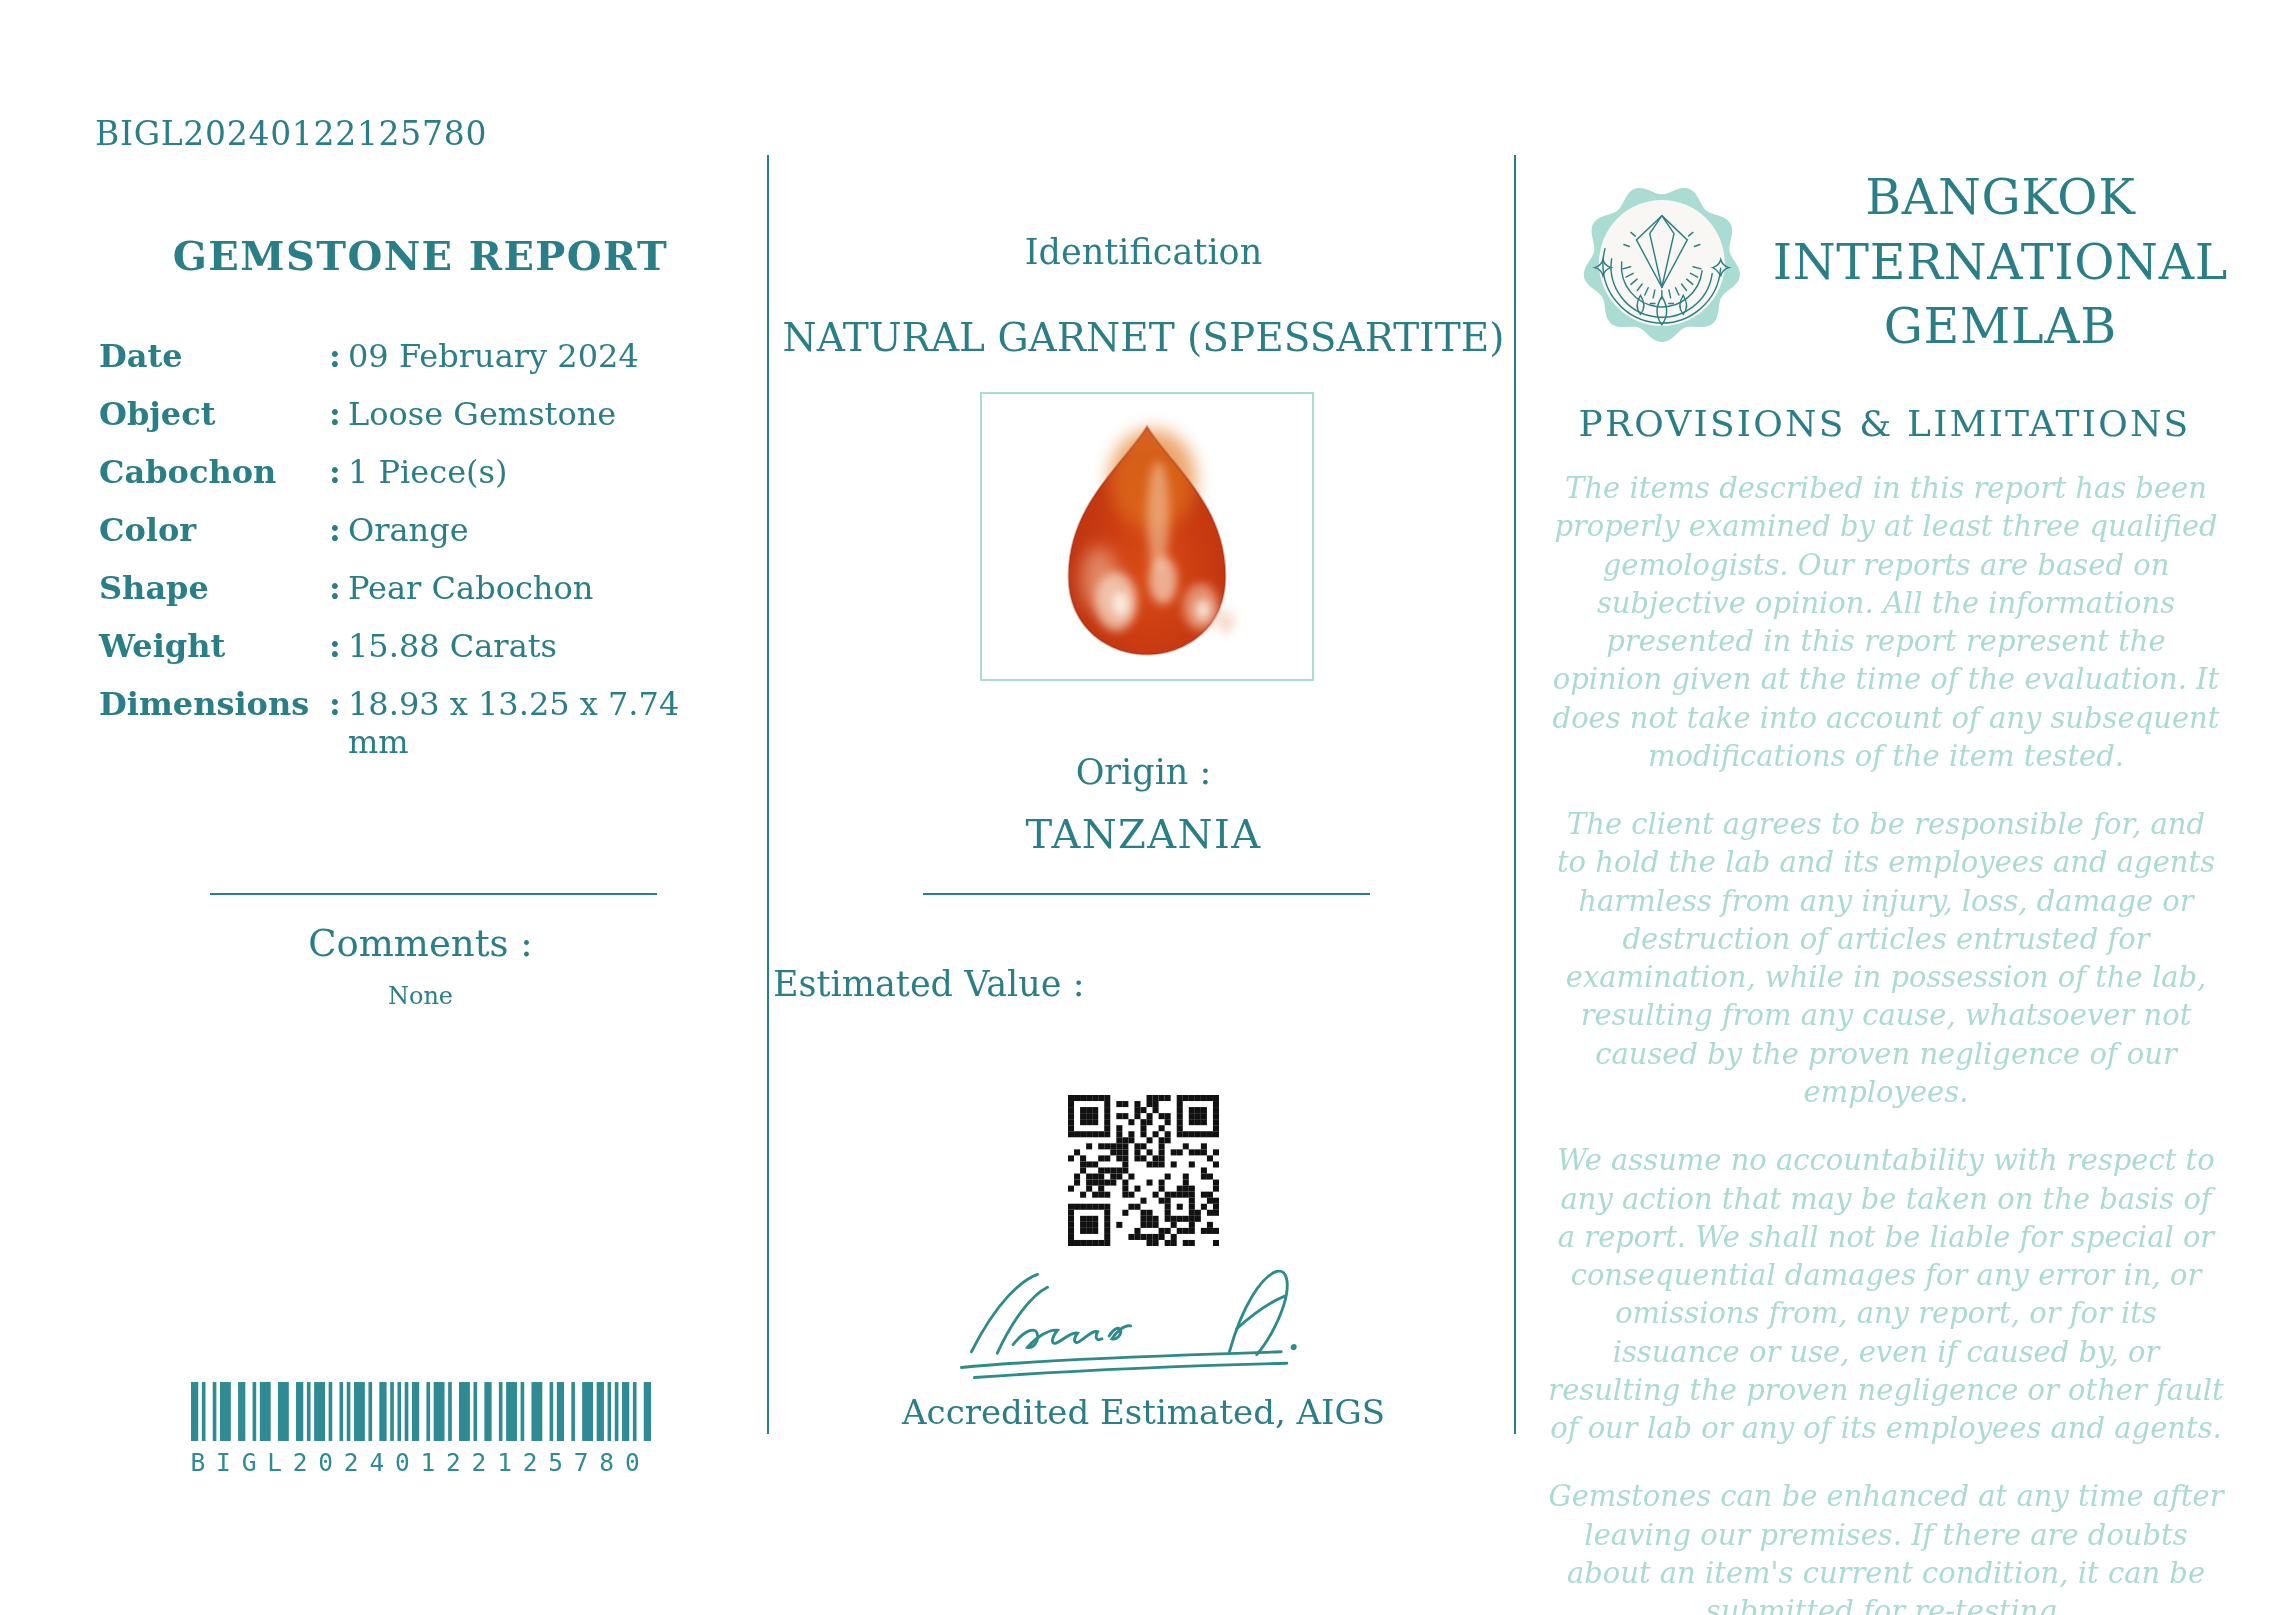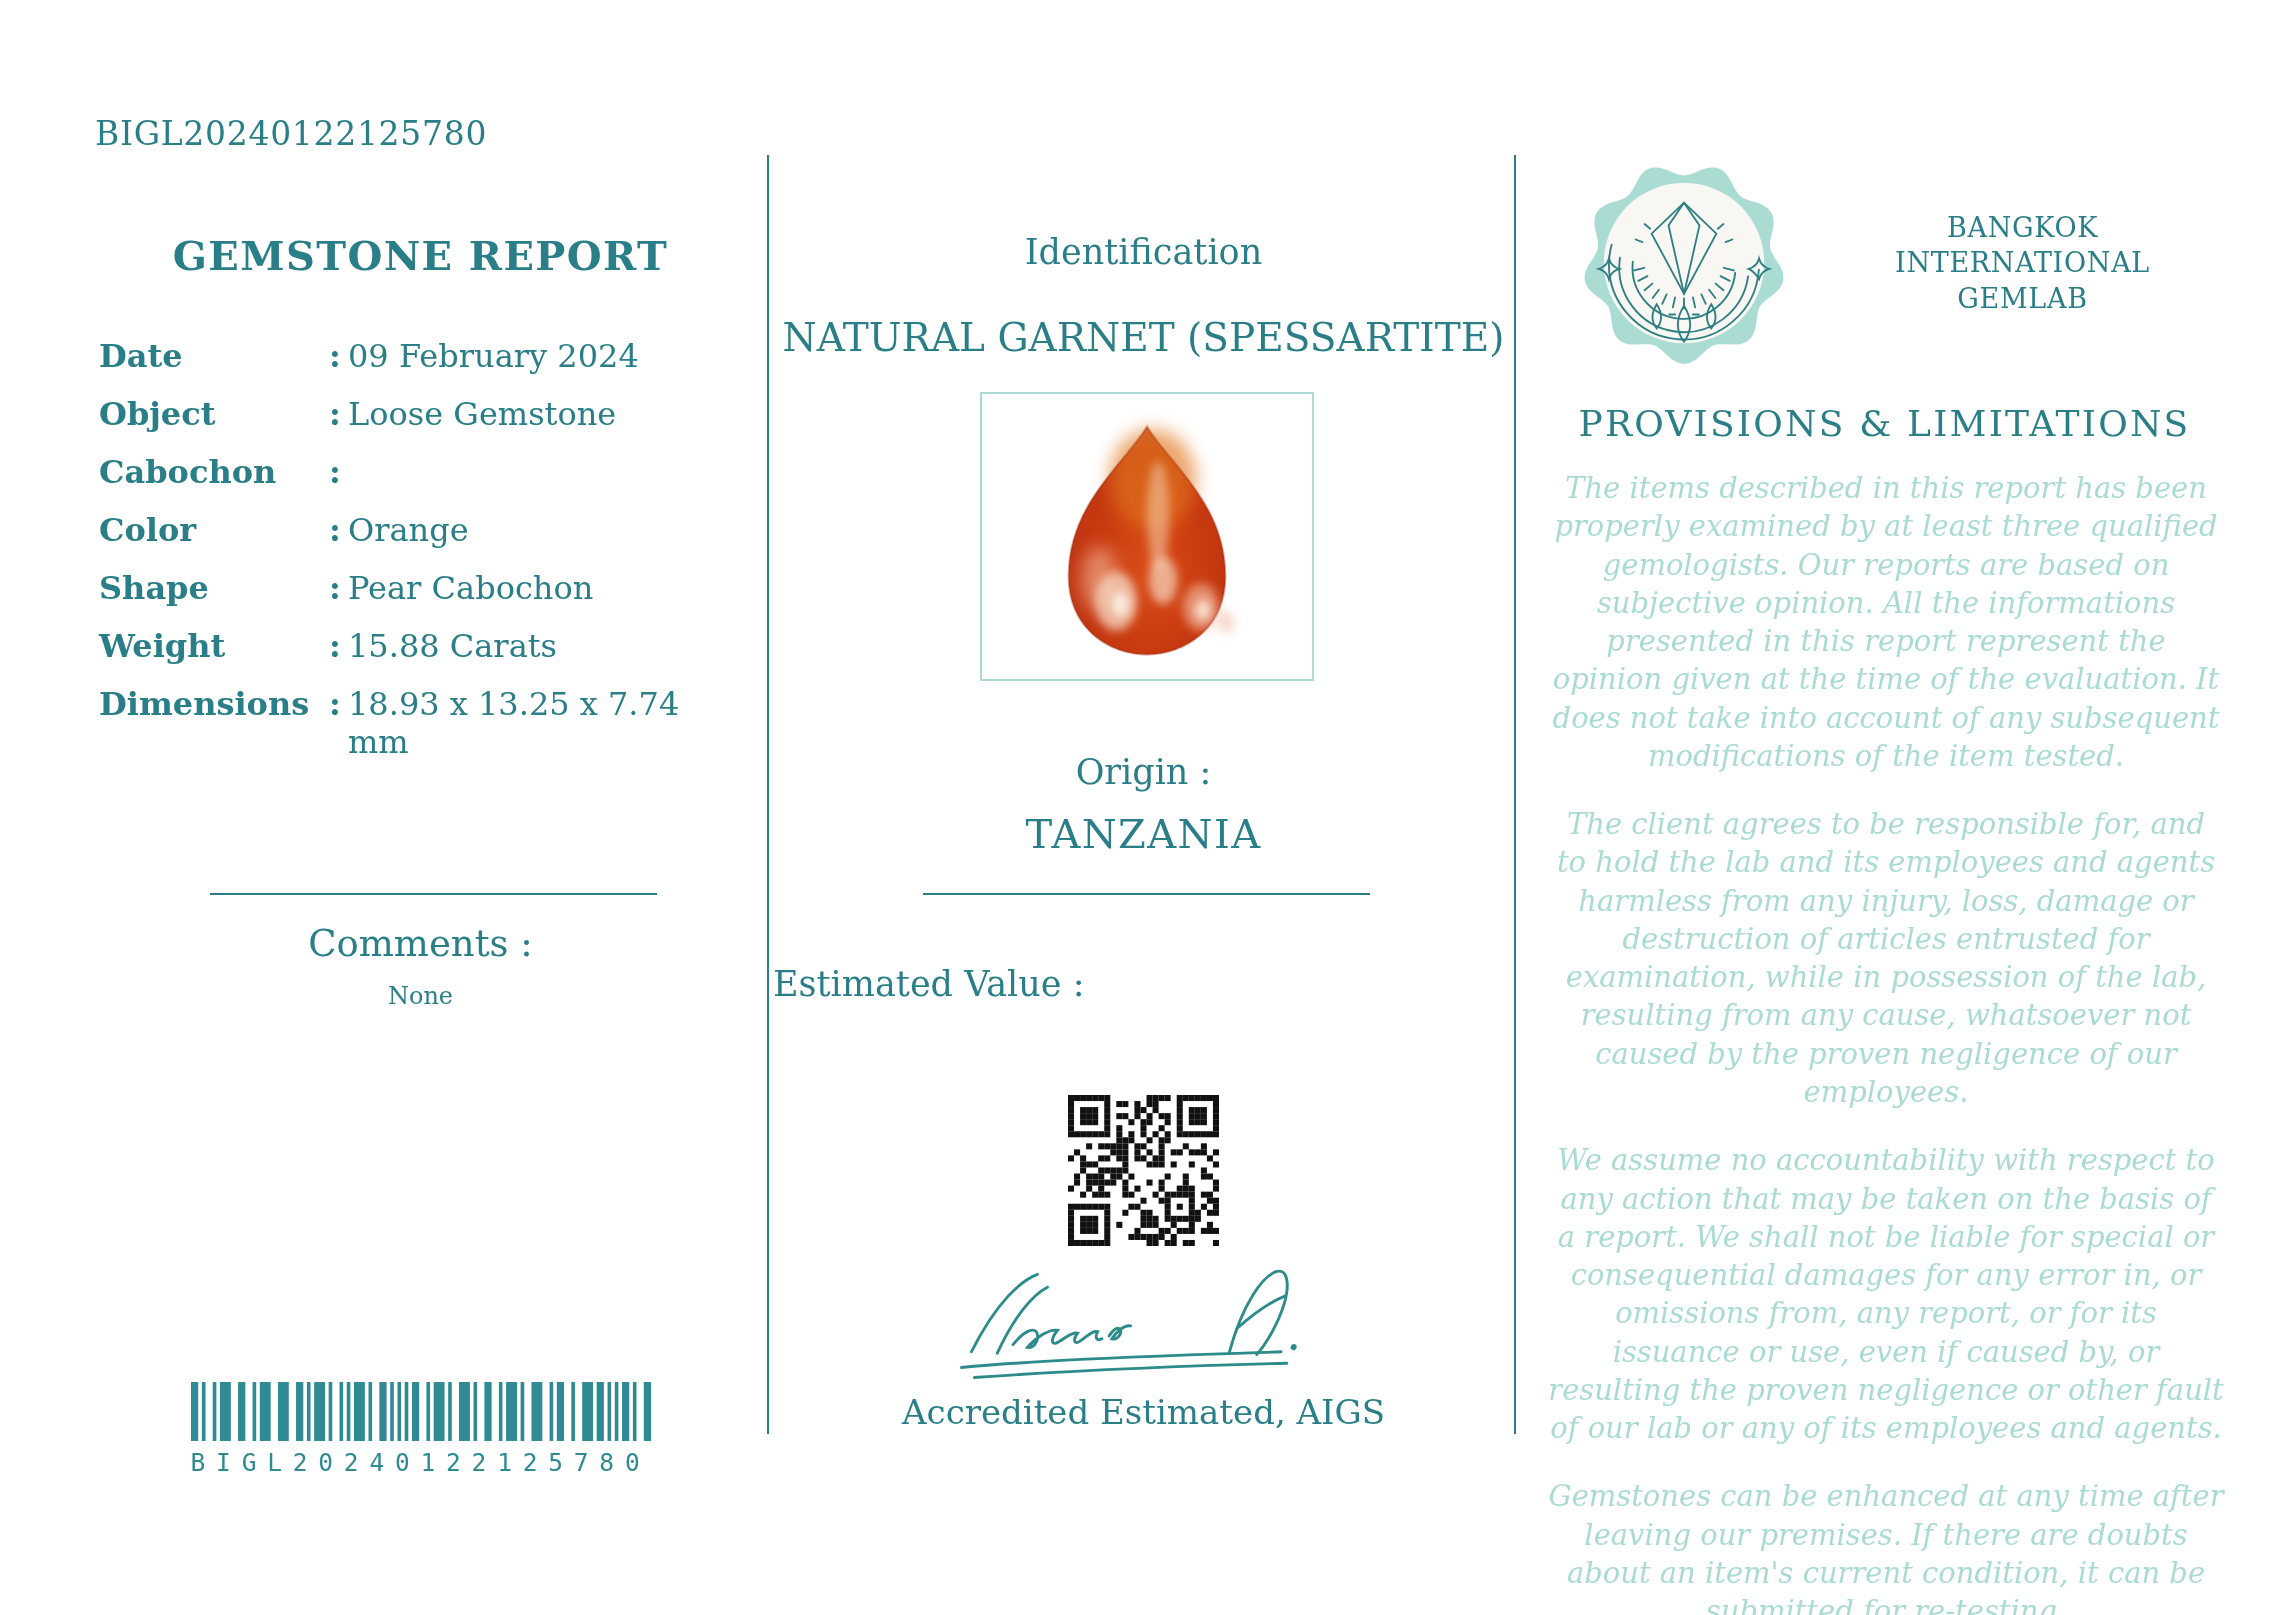--- a/index.html
+++ b/index.html
@@ -39,21 +39,21 @@
   #mid-rule{left:923px;top:893px;width:447px}
   .est-label{position:absolute;left:773px;top:964px;width:741px;text-align:left;font-size:35px}
   .est-value{position:absolute;left:773px;top:990px;width:741px;text-align:center;font-size:38px;font-weight:700}
   .qr-wrap{position:absolute;left:1068px;top:1095px;width:151px;height:151px}
   .sig-wrap{position:absolute;left:928px;top:1260px;width:431px;height:129px}
   .gemologist{position:absolute;left:773px;top:1392px;width:741px;text-align:center;font-size:34px}
   .sr-only{position:absolute;width:0.7px;height:0.7px;overflow:hidden;opacity:0}
 
   
   .lab-header{position:absolute;left:1581px;top:160px;width:647px;display:flex;align-items:center;gap:30px}
-  .lab-name{flex:1;text-align:center;font-size:27px;line-height:1.32;color:var(--teal);letter-spacing:0.7px}
+  .lab-name{flex:1;text-align:center;font-size:49px;line-height:1.32;color:var(--teal);letter-spacing:0.7px}
   .provisions-title{position:absolute;left:1532px;top:403px;width:705px;text-align:center;font-size:36px;letter-spacing:2.2px;color:var(--teal)}
   .provisions{position:absolute;left:1548px;top:469px;width:676px;text-align:center;font-style:italic;font-size:29px;line-height:1.32;color:var(--mint)}
   .provisions p{margin-bottom:30px}
 </style>
 </head>
 <body>
 
 <div class="page">
 
   <div class="report-number">BIGL20240122125780</div>
@@ -70,20 +70,21 @@
       <span class="field-value">09 February 2024</span>
     </div>
     <div class="field-row">
       <span class="field-label">Object</span>
       <span class="field-colon">:</span>
       <span class="field-value">Loose Gemstone</span>
     </div>
     <div class="field-row">
       <span class="field-label">Cabochon</span>
       <span class="field-colon">:</span>
+      <span class="field-value">1 Piece(s)</span>
     </div>
     <div class="field-row">
       <span class="field-label">Color</span>
       <span class="field-colon">:</span>
       <span class="field-value">Orange</span>
     </div>
     <div class="field-row">
       <span class="field-label">Shape</span>
       <span class="field-colon">:</span>
       <span class="field-value">Pear Cabochon</span>

